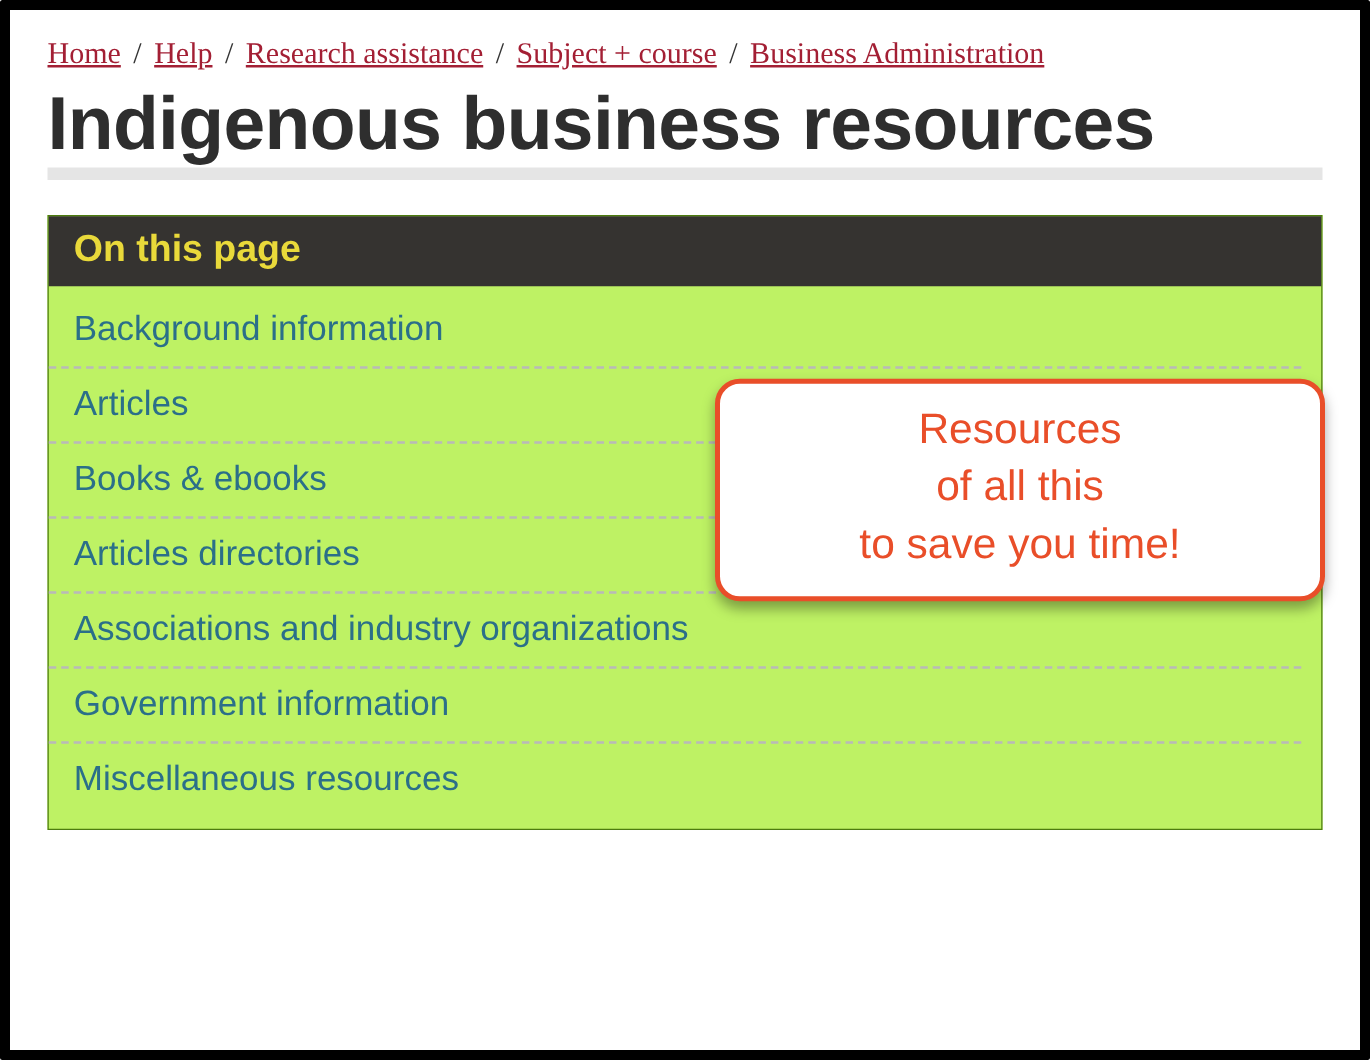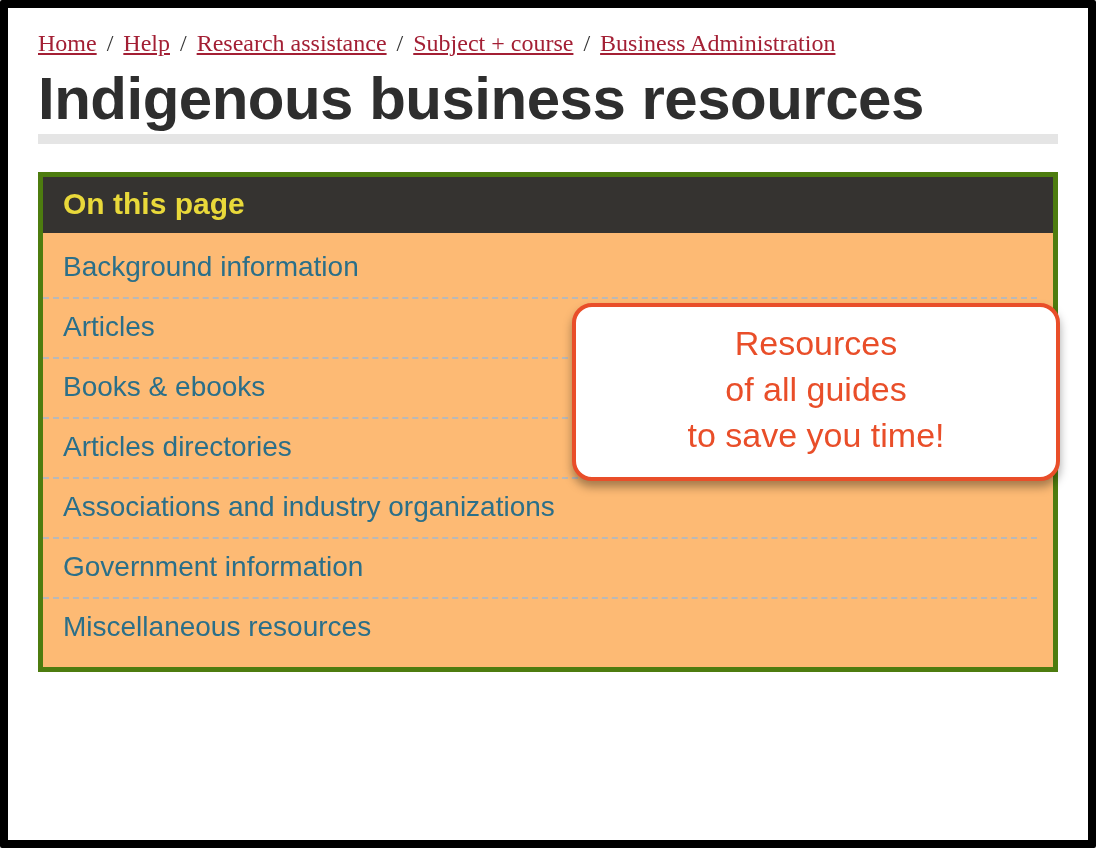--- a/index.html
+++ b/index.html
@@ -42,22 +42,22 @@
     color: #2e2e2e;
     margin: 0 0 4px 0;
     line-height: 1.05;
   }
   .title-rule {
     height: 10px;
     background: #e5e5e5;
     margin-bottom: 28px;
   }
   .panel {
-    border: 5px solid #4d7c0f;
-    background: #fdba74;
+    border: 1px solid #4d7c0f;
+    background: #bef264;
     position: relative;
   }
   .panel-header {
     background: #353330;
     color: #e9d93a;
     font-family: "Arial Narrow", "Helvetica Neue Condensed", sans-serif;
     font-stretch: condensed;
     font-weight: 700;
     font-size: 30px;
     padding: 10px 20px 12px 20px;
@@ -123,15 +123,15 @@
       <li><a href="#">Associations and industry organizations</a></li>
       <li><a href="#">Government information</a></li>
       <li><a href="#">Miscellaneous resources</a></li>
     </ul>
   </div>
 
 </div>
 
 <div class="callout">
   <div>Resources</div>
-  <div>of all guides</div>
+  <div>of all this</div>
   <div>to save you time!</div>
 </div>
 
 </body></html>

